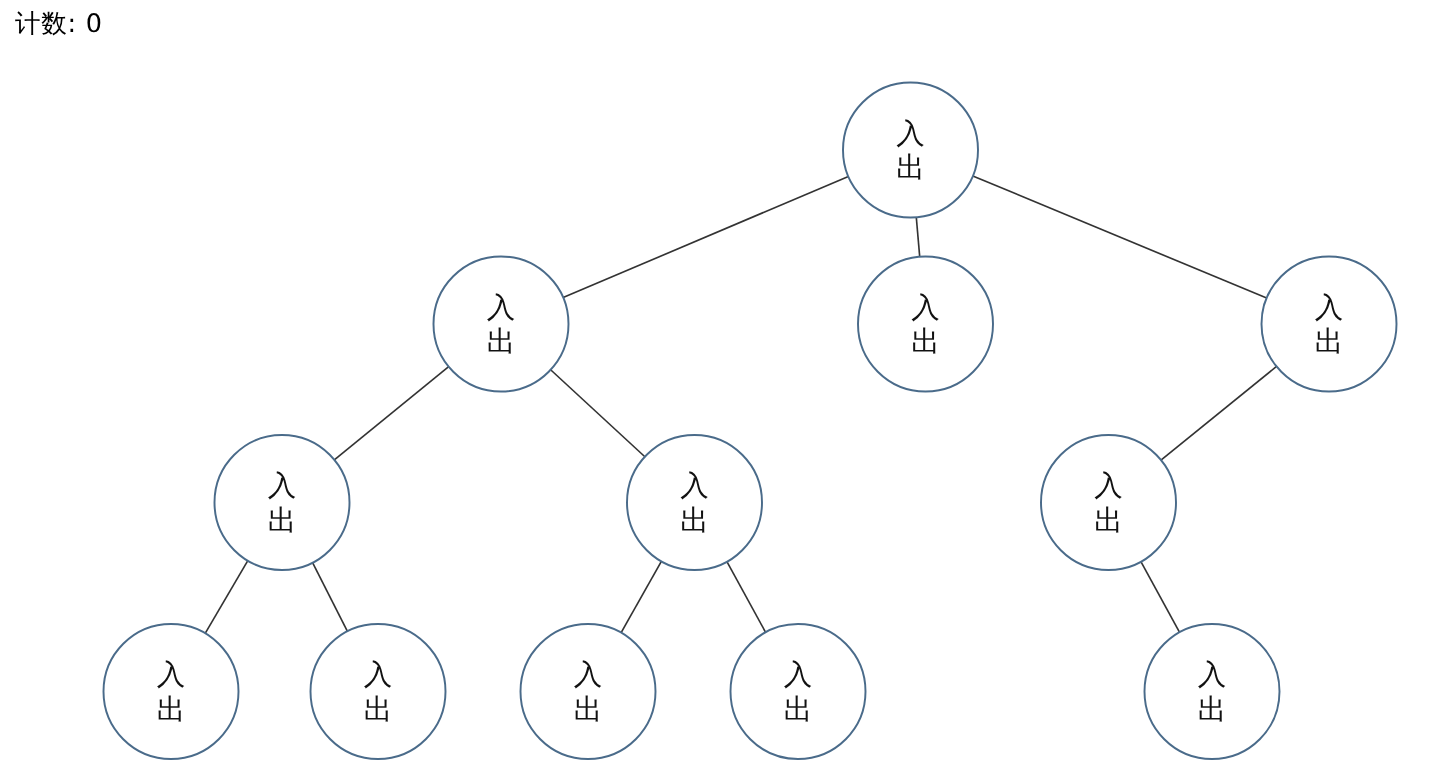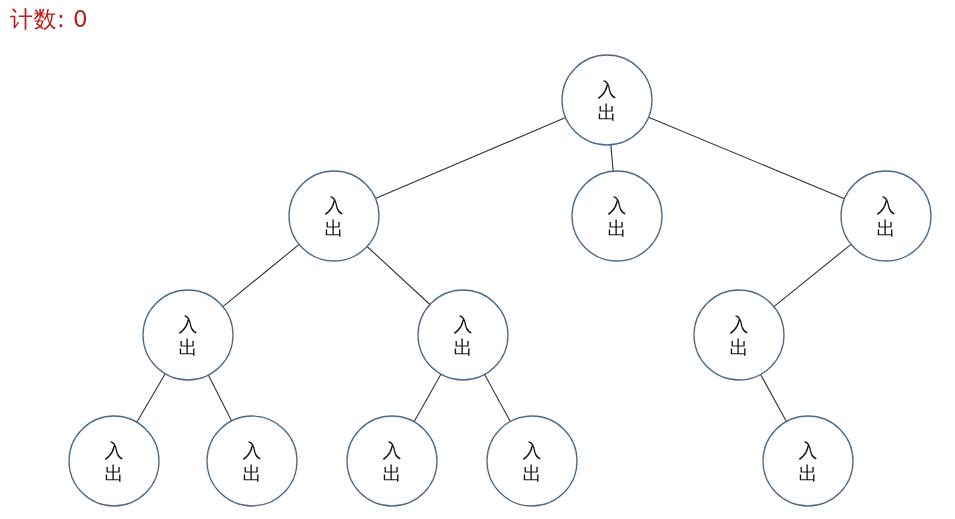--- a/index.html
+++ b/index.html
@@ -11,22 +11,22 @@
     width: 955px;
     height: 519px;
     position: relative;
     overflow: hidden;
     font-family: "DejaVu Sans", "Liberation Sans", sans-serif;
   }
   #counter-label {
     position: absolute;
     left: 10px;
     top: 8px;
-    font-size: 23px;
-    color: #b91c1c;
+    font-size: 17px;
+    color: #000000;
     letter-spacing: 0.5px;
     white-space: nowrap;
     line-height: 1;
   }
   #tree-canvas {
     position: absolute;
     left: 0;
     top: 0;
     width: 955px;
     height: 519px;

